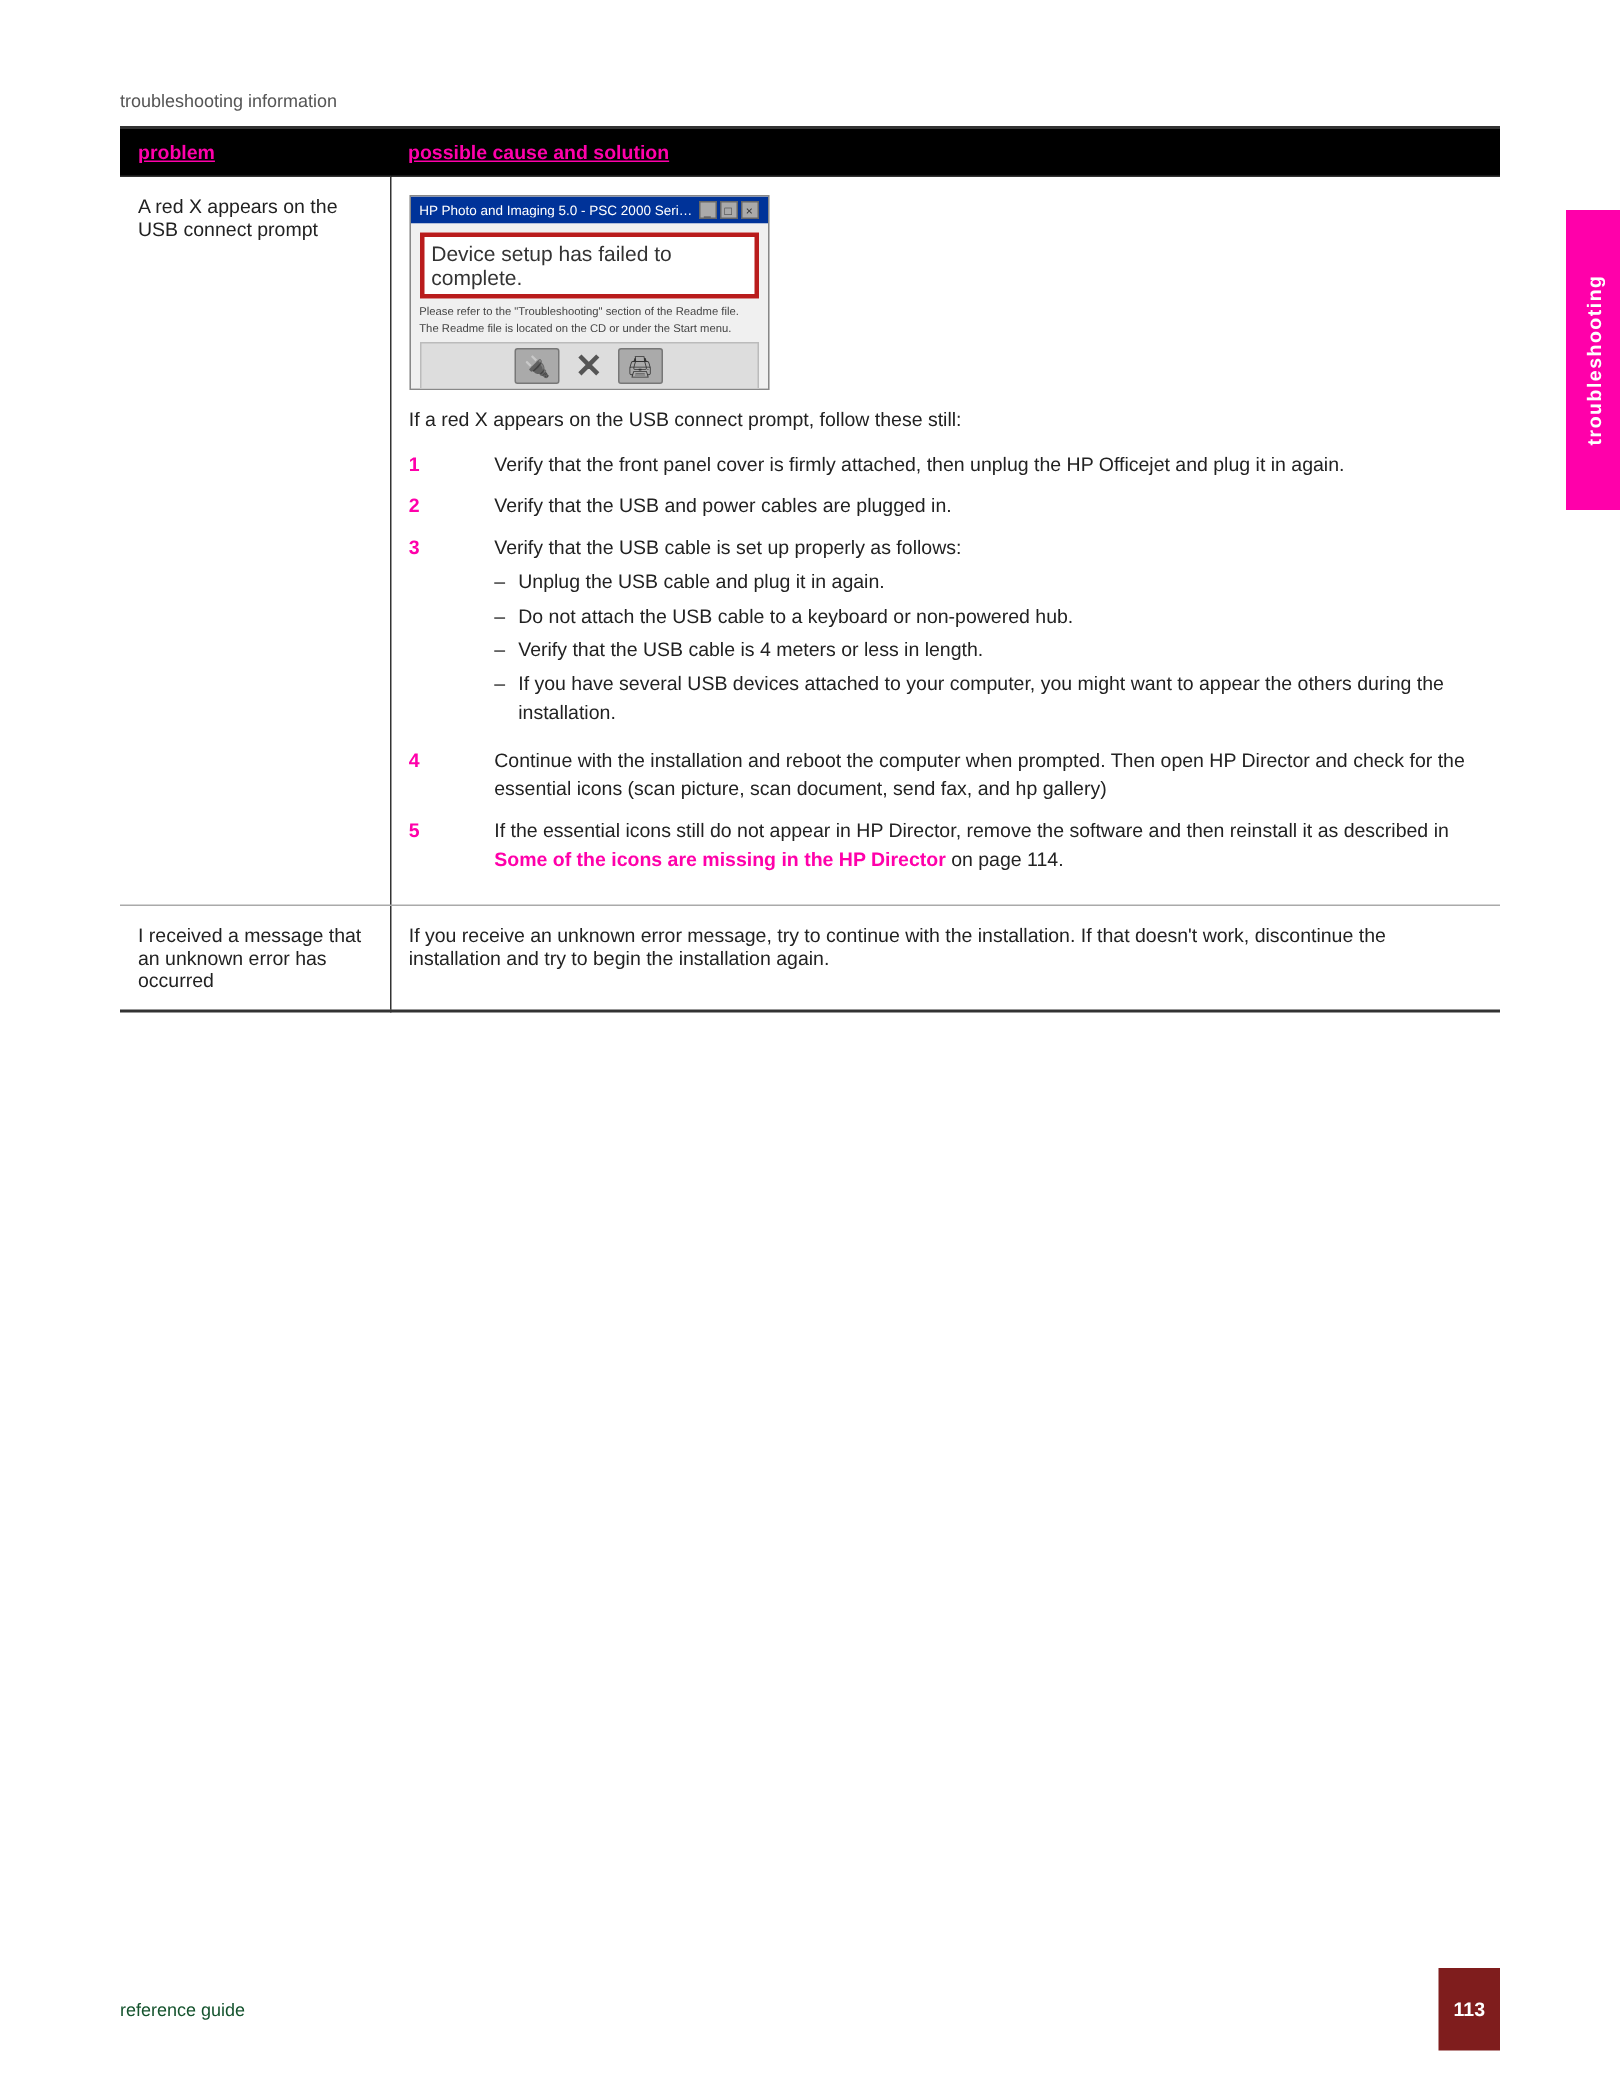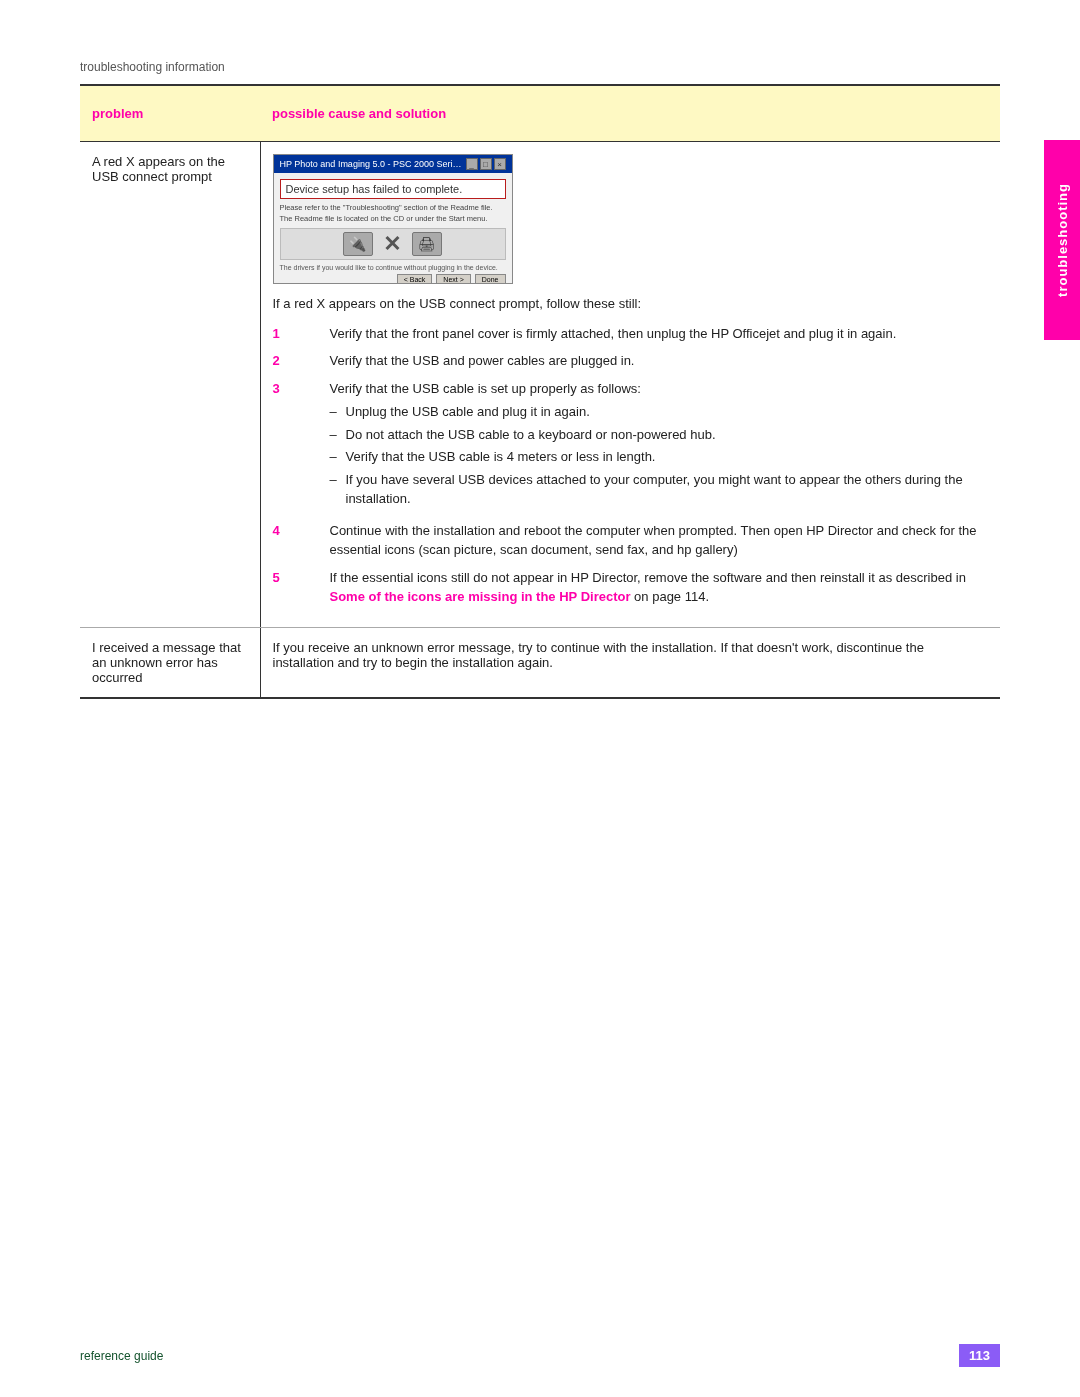--- a/index.html
+++ b/index.html
@@ -56,26 +56,27 @@
     .main-table {
       width: 100%;
       border-collapse: collapse;
       border-top: 2px solid #333;
       border-bottom: 2px solid #333;
       margin-bottom: 30px;
     }
 
     .main-table th {
       text-align: left;
-      padding: 20px 12px;
+      padding: 8px 12px;
       font-size: 13px;
       font-weight: bold;
       color: #ff00aa;
       border-bottom: 1px solid #333;
-      background: #fef9c3;
+      background: #000000;
+      text-decoration: underline;
     }
 
     .main-table td {
       vertical-align: top;
       padding: 12px 12px;
       font-size: 13px;
       border-bottom: 1px solid #aaa;
     }
 
     .main-table td:first-child {
@@ -133,24 +134,24 @@
     .screenshot-content {
       background: #f0f0f0;
       padding: 6px;
       height: calc(100% - 18px);
       font-size: 8px;
       color: #333;
     }
 
     .screenshot-header-area {
       background: #ffffff;
-      border: 1px solid #b91c1c;
+      border: 3px solid #b91c1c;
       padding: 3px 5px;
       margin-bottom: 4px;
-      font-size: 11px;
+      font-size: 14px;
       color: #333;
     }
 
     .screenshot-body-area {
       font-size: 7.5px;
       color: #444;
       margin-bottom: 4px;
       line-height: 1.4;
     }
 
@@ -244,25 +245,25 @@
       justify-content: space-between;
       align-items: center;
     }
 
     .footer-left {
       font-size: 12px;
       color: #14532d;
     }
 
     .footer-right {
-      background: #8b5cf6;
+      background: #7f1d1d;
       color: white;
       font-size: 13px;
       font-weight: bold;
-      padding: 4px 10px;
+      padding: 20px 10px;
       min-width: 40px;
       text-align: center;
     }
 
     .intro-text {
       font-size: 13px;
       margin-bottom: 10px;
       line-height: 1.5;
     }
   </style>

